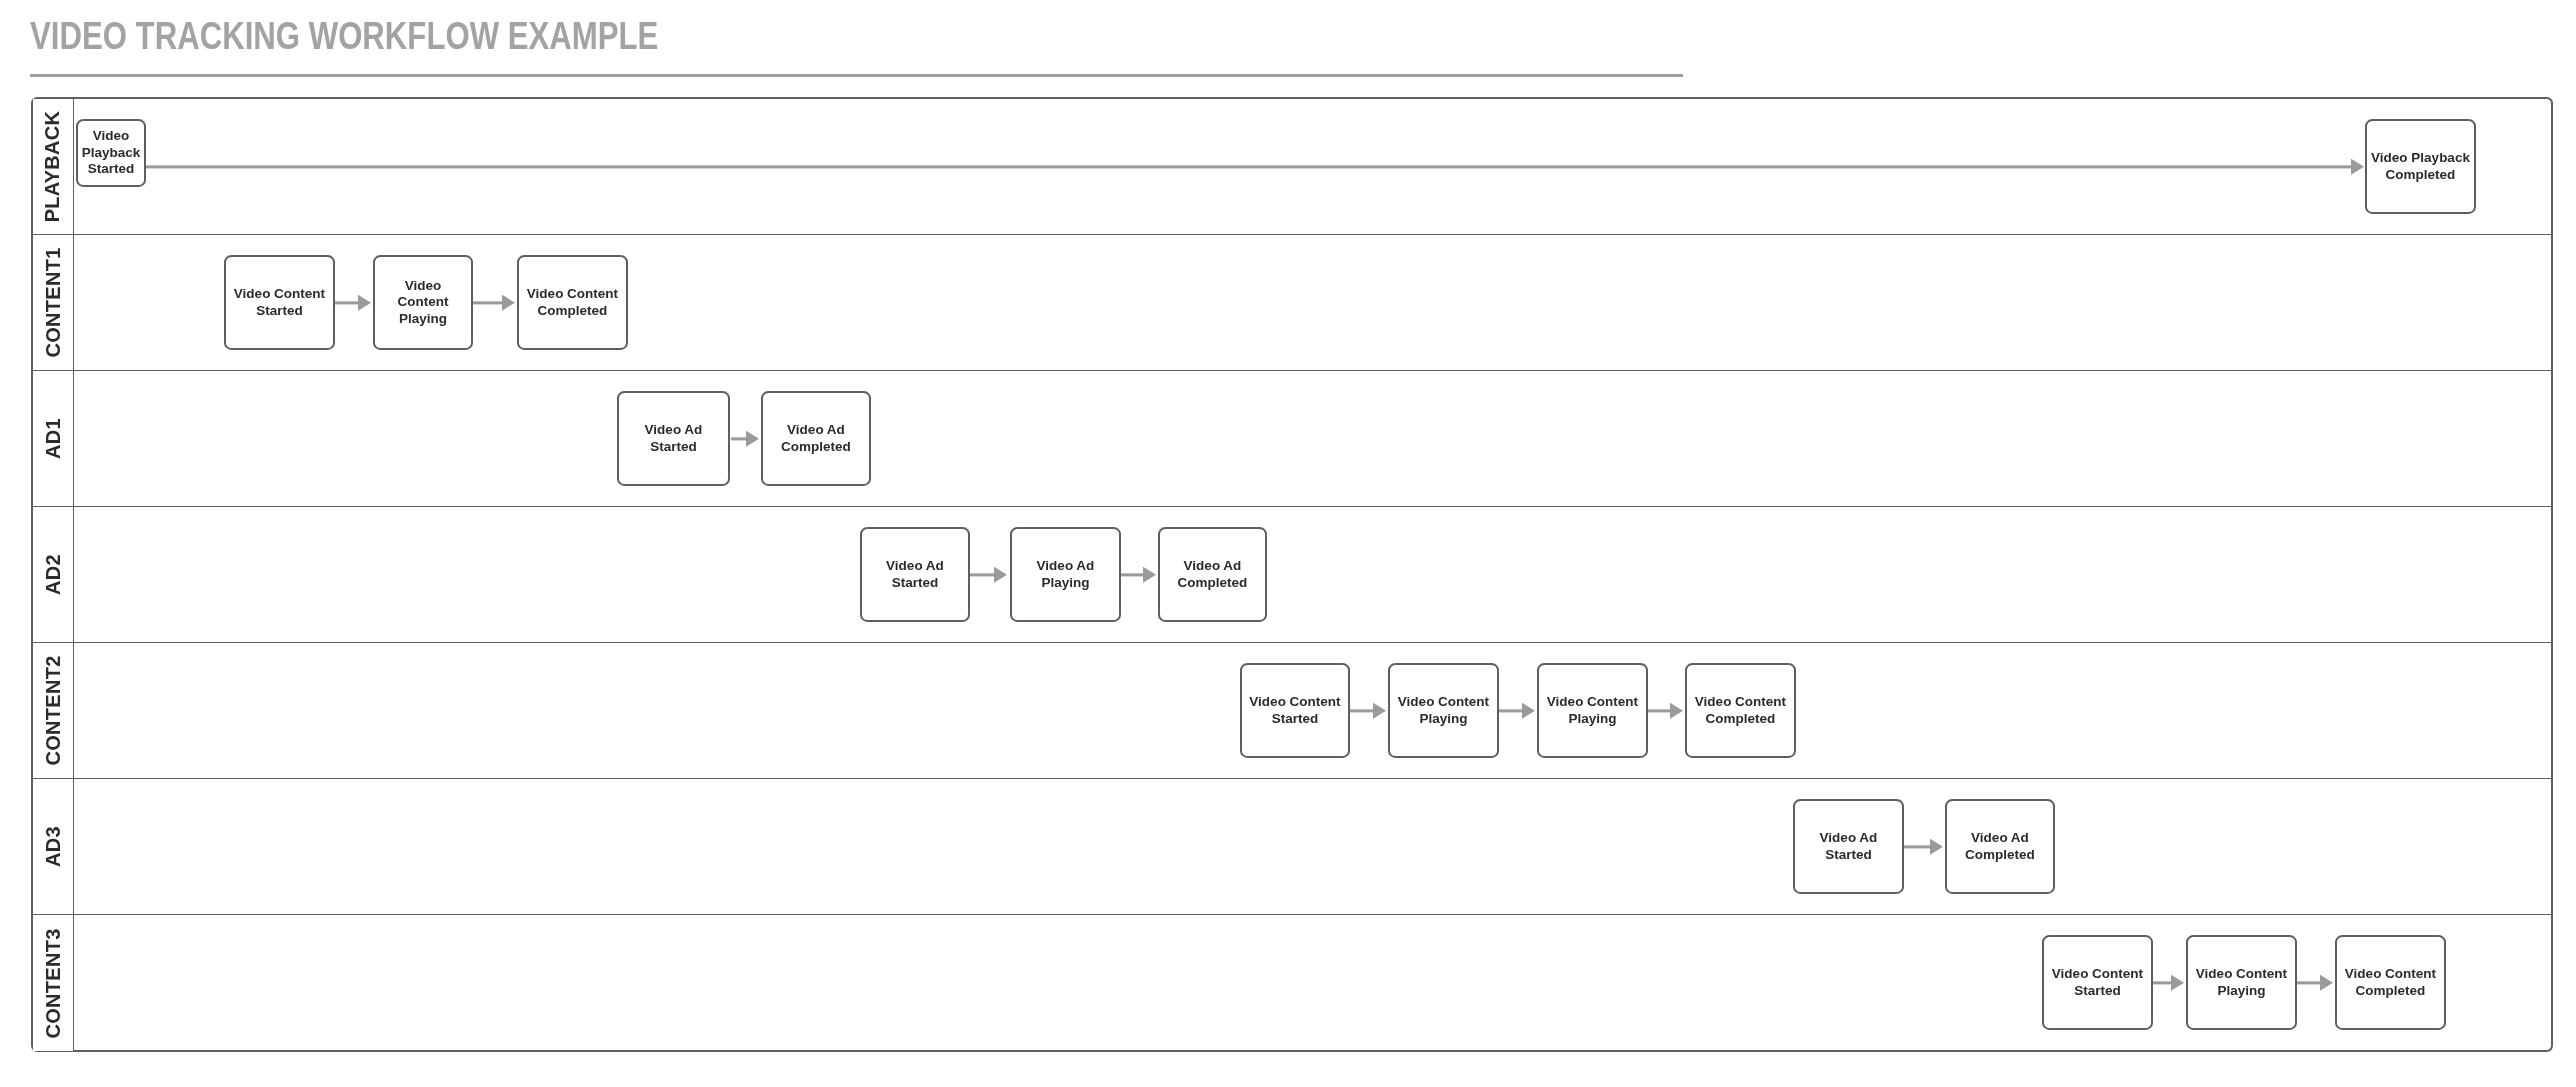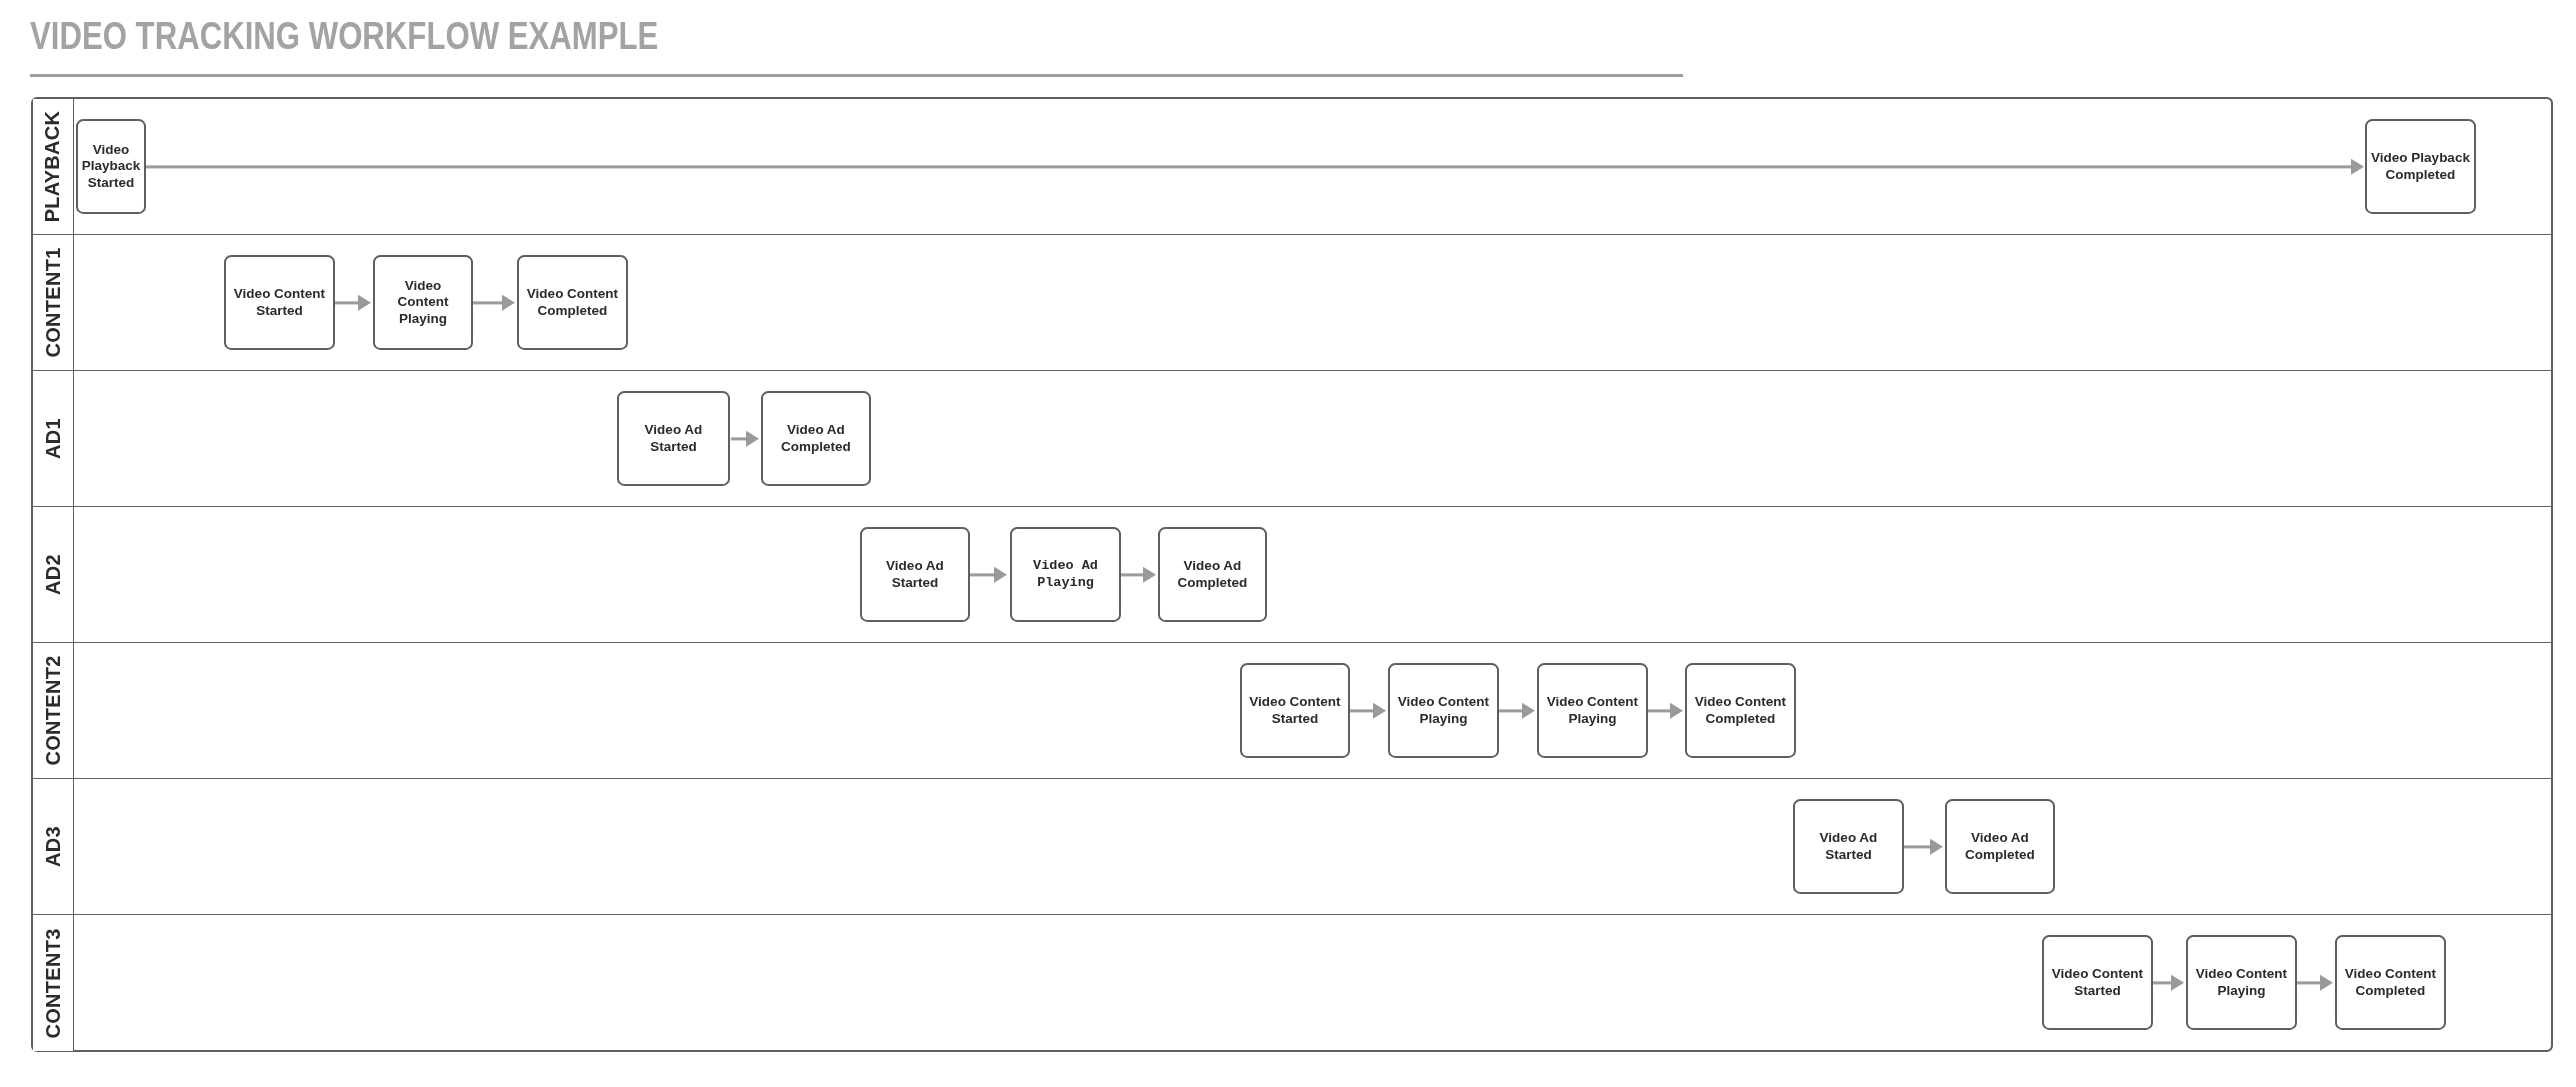--- a/index.html
+++ b/index.html
@@ -142,21 +142,21 @@
 <div id="lane-container">
     <div class="lane">
       <div class="lane-label-cell">
         <div class="lane-label-text">PLAYBACK</div>
       </div>
       <div class="lane-body">
         <div class="connector" style="left: 72px; top: 68px;">
           <div class="line" style="width: 2205px;"></div>
           <div class="head" style="left: 2205px;"></div>
         </div>
-        <div class="step-box" style="left: 2.1px; top: 20px; width: 70px; height: 95px;">Video Playback Started</div>
+        <div class="step-box" style="left: 2.1px; top: 20px; width: 70px; height: 68px;">Video Playback Started</div>
         <div class="step-box" style="left: 2291px; top: 20px; width: 111px; height: 95px;">Video Playback Completed</div>
       </div>
     </div>
     <div class="lane">
       <div class="lane-label-cell">
         <div class="lane-label-text">CONTENT1</div>
       </div>
       <div class="lane-body">
         <div class="connector" style="left: 261px; top: 68px;">
           <div class="line" style="width: 23px;"></div>
@@ -191,21 +191,21 @@
       <div class="lane-body">
         <div class="connector" style="left: 896px; top: 68px;">
           <div class="line" style="width: 24px;"></div>
           <div class="head" style="left: 24px;"></div>
         </div>
         <div class="connector" style="left: 1046px; top: 68px;">
           <div class="line" style="width: 23px;"></div>
           <div class="head" style="left: 23px;"></div>
         </div>
         <div class="step-box" style="left: 786px; top: 20px; width: 110px; height: 95px;">Video Ad Started</div>
-        <div class="step-box" style="left: 936px; top: 20px; width: 111px; height: 95px; font-family: Liberation Mono, monospace;">Video Ad Playing</div>
+        <div class="step-box" style="left: 936px; top: 20px; width: 111px; height: 95px;">Video Ad Playing</div>
         <div class="step-box" style="left: 1084px; top: 20px; width: 109px; height: 95px;">Video Ad Completed</div>
       </div>
     </div>
     <div class="lane">
       <div class="lane-label-cell">
         <div class="lane-label-text">CONTENT2</div>
       </div>
       <div class="lane-body">
         <div class="connector" style="left: 1276px; top: 68px;">
           <div class="line" style="width: 23px;"></div>

